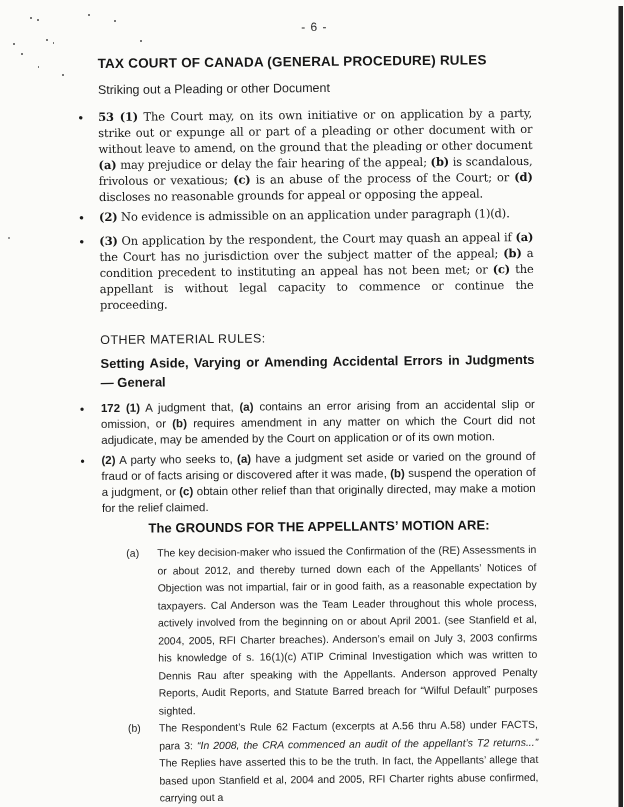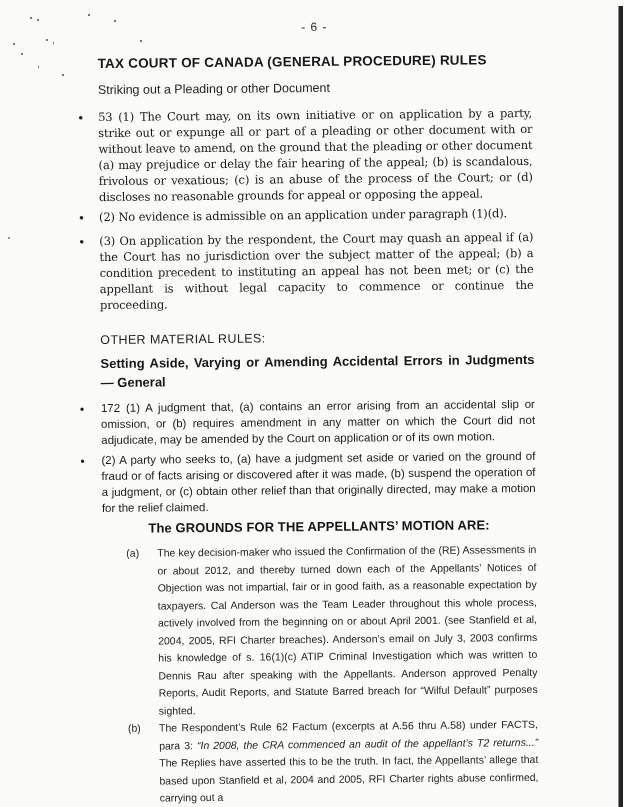--- a/index.html
+++ b/index.html
@@ -46,21 +46,21 @@
     font-size:11.5px;line-height:16px;
     text-align:justify;color:#1b1b1b;
   }
   .mt-172a{margin-top:8px;}
   .mt-172b{margin-top:4px;}
   .grounds-heading{margin-top:5px;font-size:13px;font-weight:bold;text-align:center;letter-spacing:0.1px;color:#141414;}
   .items{margin-top:9px;margin-left:24px;}
   .item{display:flex;font-size:10.5px;line-height:17.5px;color:#1d1d1d;}
   .item-label{width:31px;flex:none;}
   .item-text{flex:1;text-align:justify;}
-  .seg-b{font-weight:normal;}
+  .seg-b{font-weight:bold;}
   .seg-i{font-style:italic;}
 </style>
 </head>
 <body>
 
 <div class="page">
 
   <div class="edge-line"></div>
   <div class="edge-line-soft"></div>
   <div class="dot" style="left:30px;top:17px;width:2px;height:2px;"></div>

